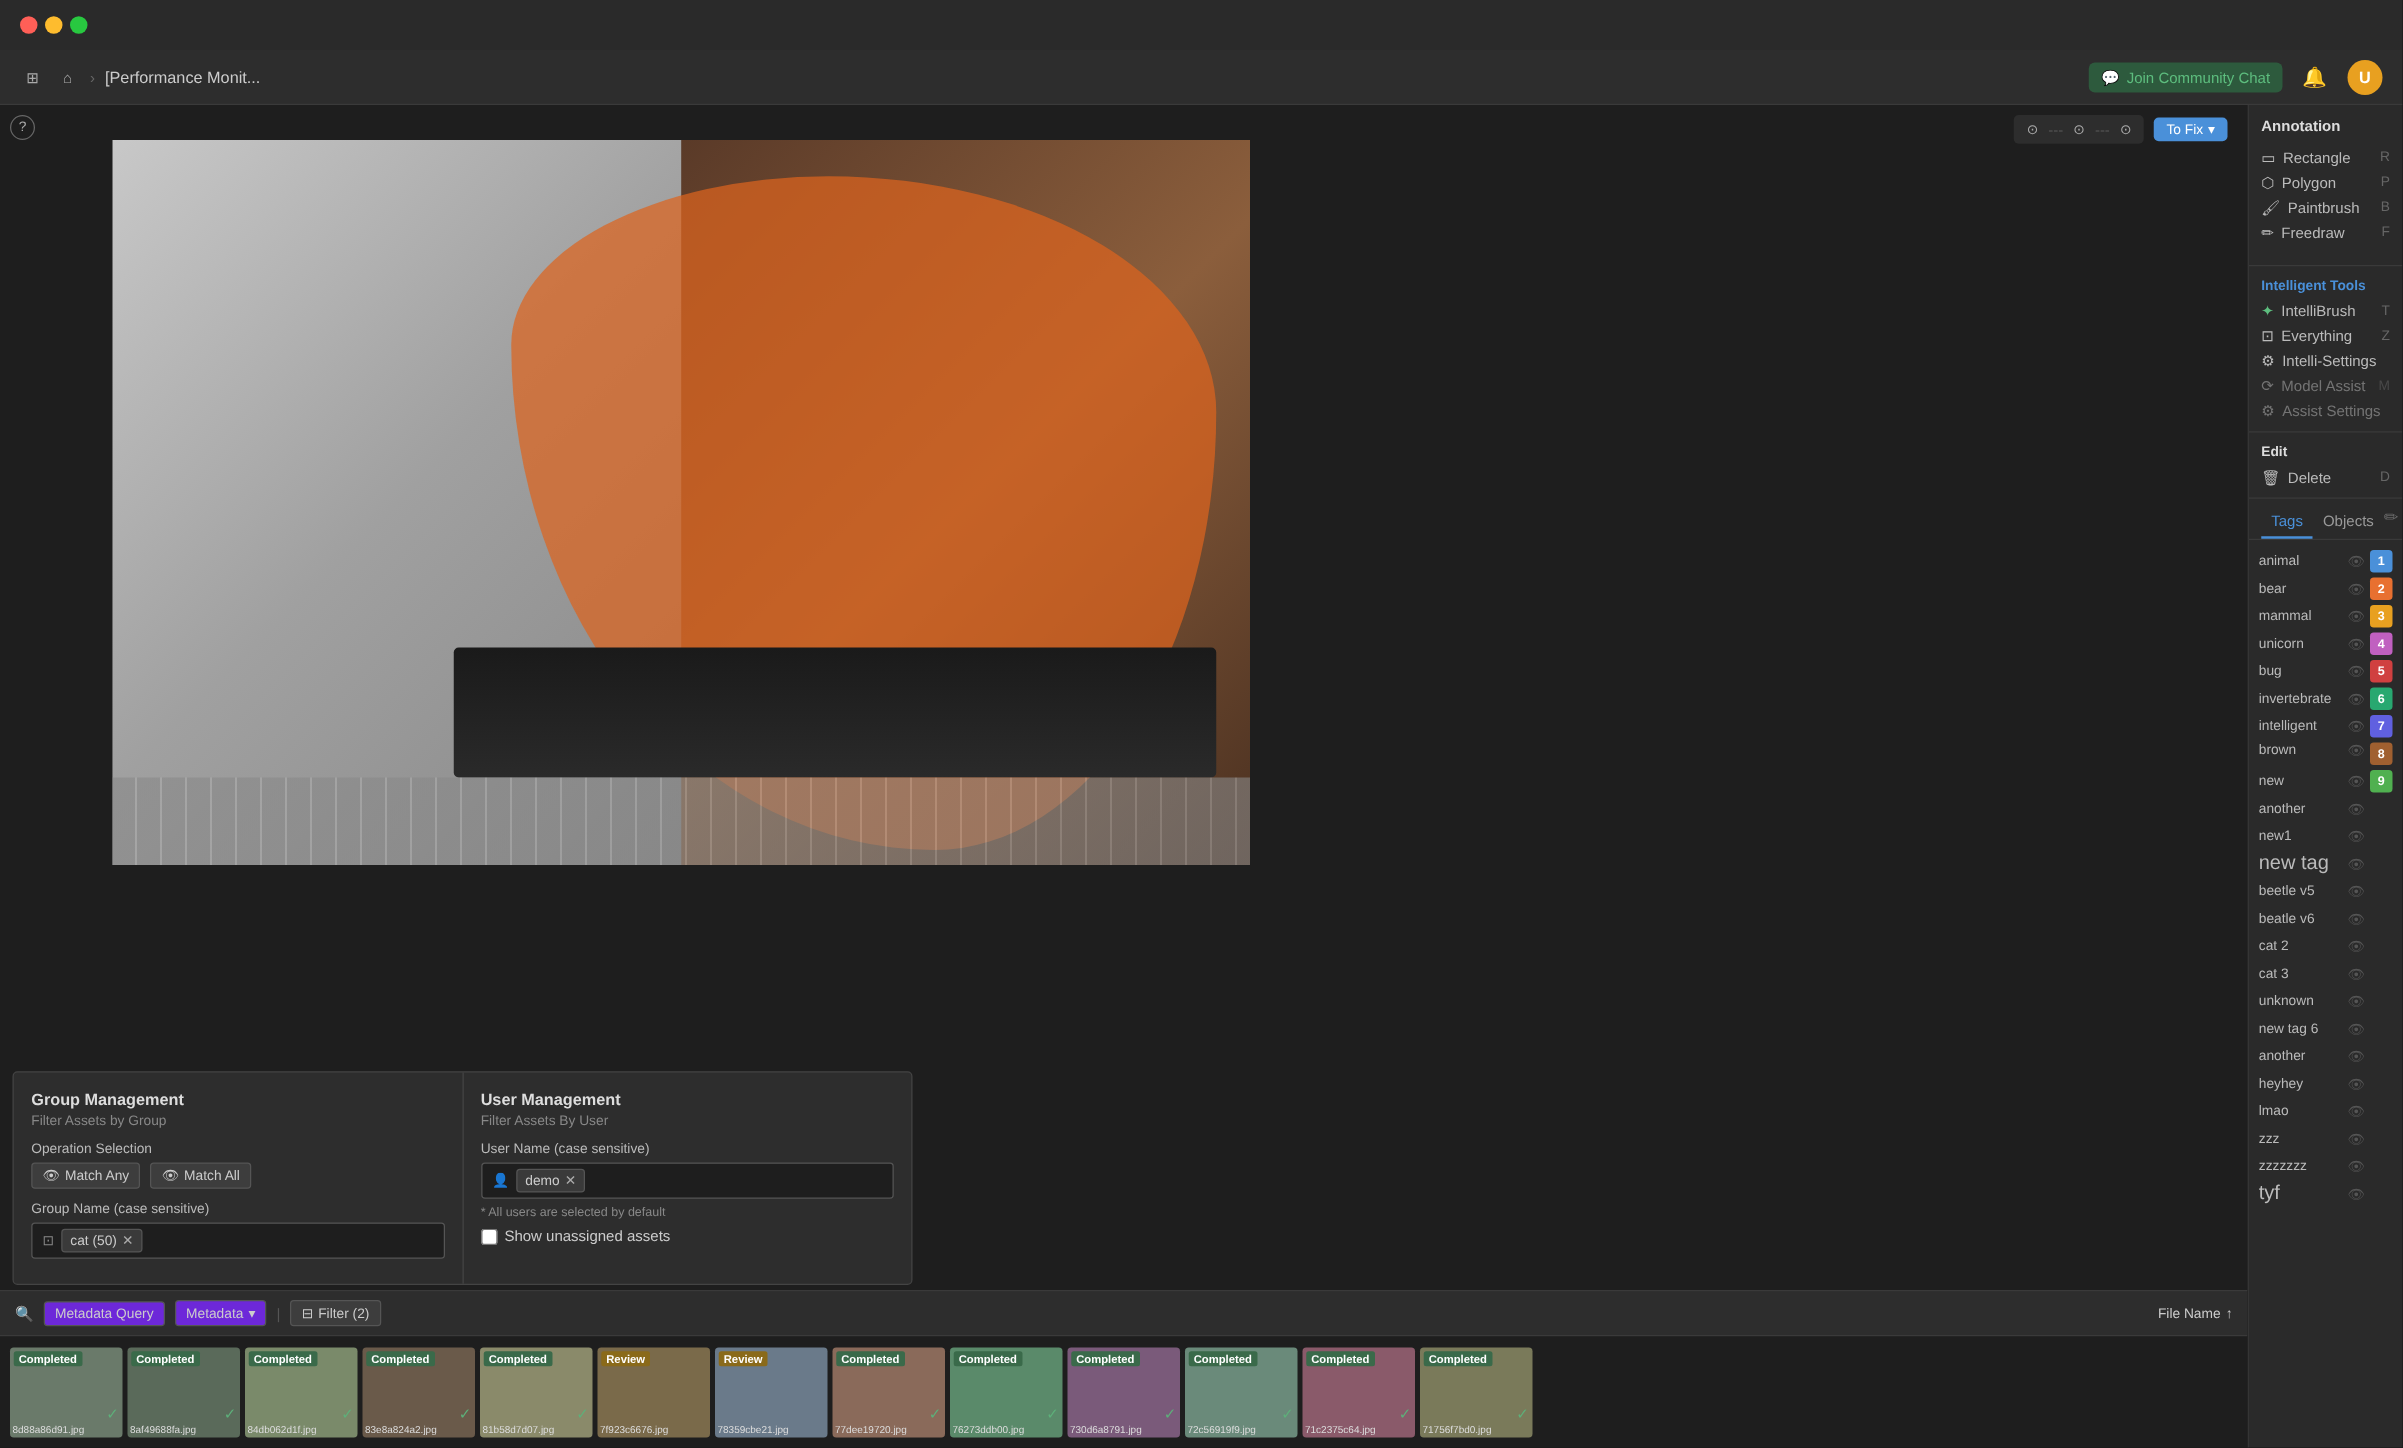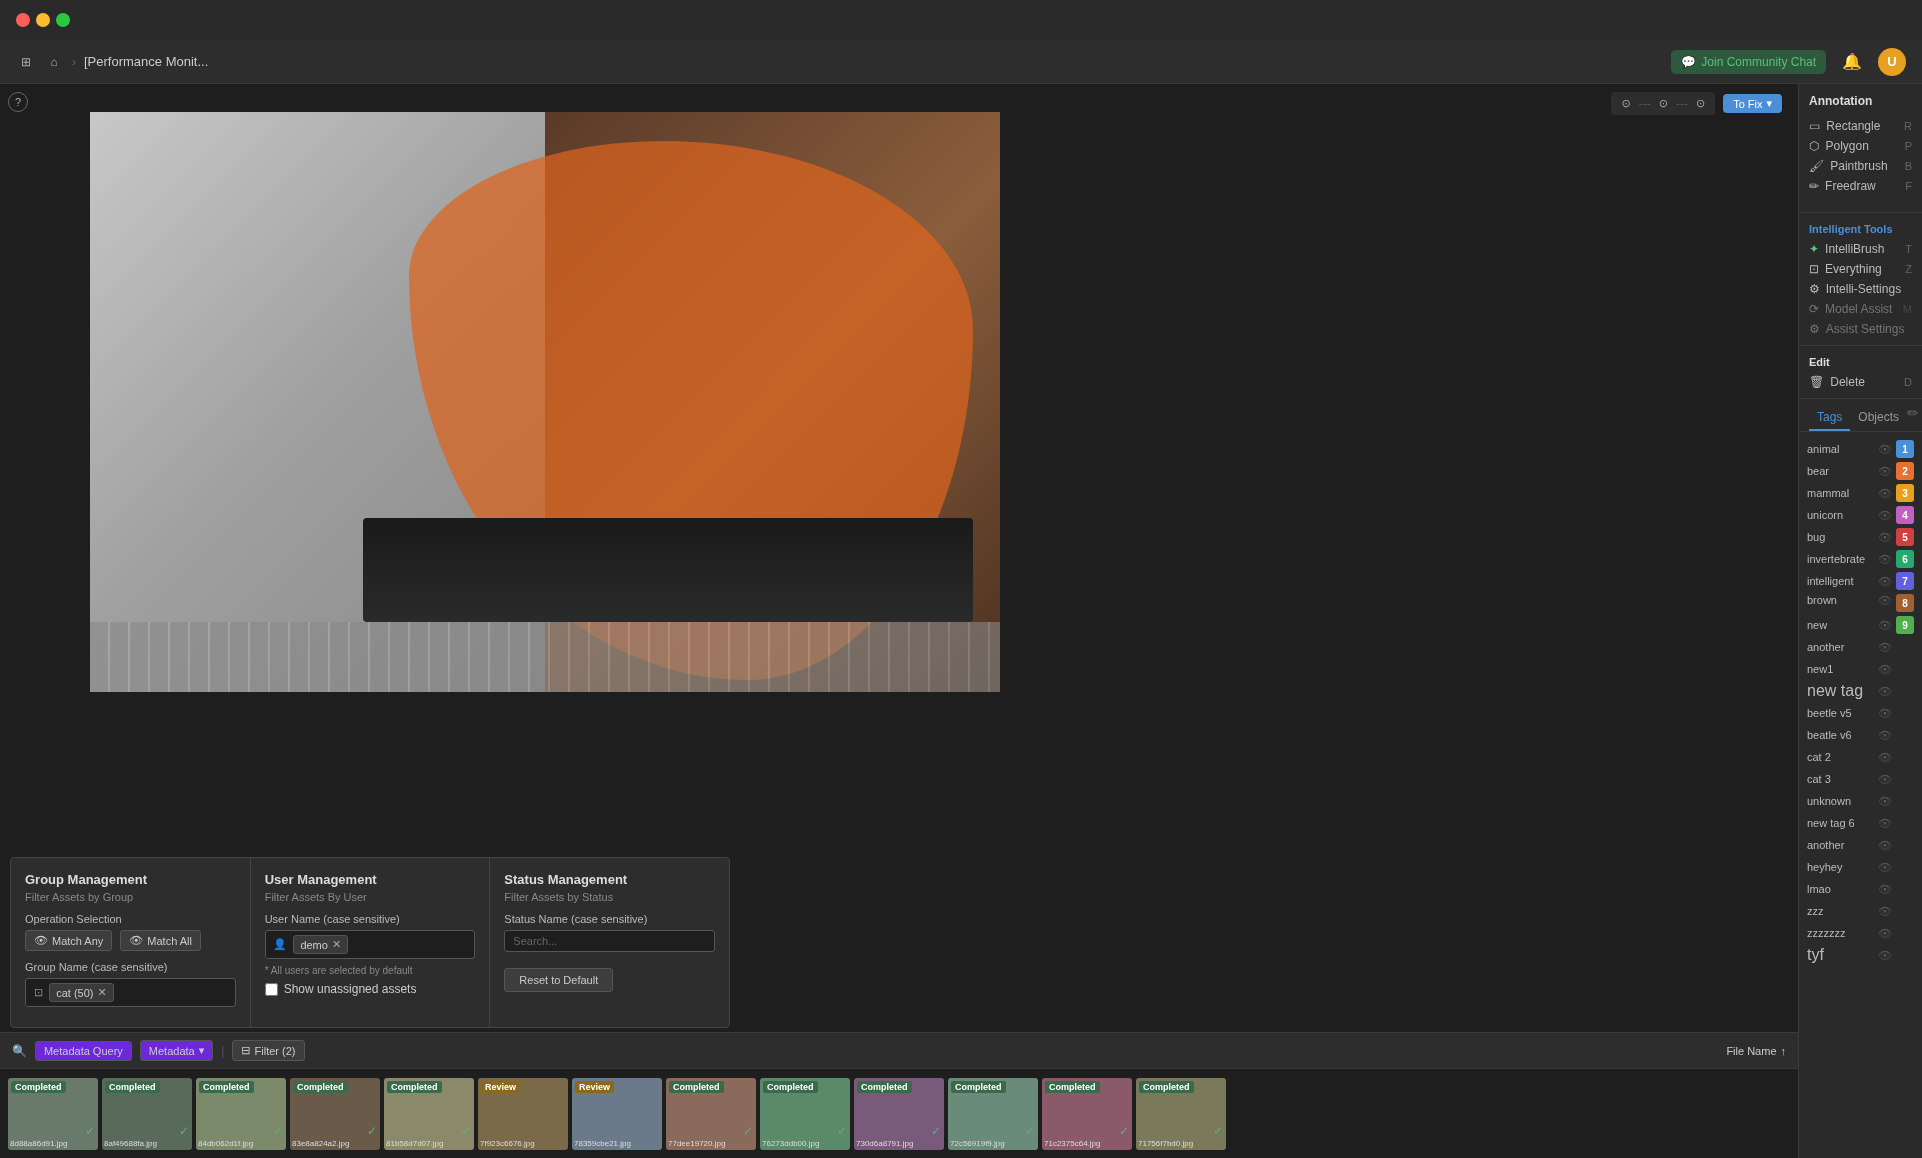--- a/index.html
+++ b/index.html
@@ -197,29 +197,20 @@
             <span style="cursor:pointer; color:#aaa;">✕</span>
           </span>
         </div>
         <div class="filter-note">* All users are selected by default</div>
         <div class="checkbox-row">
           <input type="checkbox" style="">
           <span>Show unassigned assets</span>
         </div>
       </div>
 
-      <div class="filter-panel">
-        <div class="filter-panel-title">Status Management</div>
-        <div class="filter-panel-subtitle">Filter Assets by Status</div>
-        <div class="filter-label">Status Name (case sensitive)</div>
-        <div class="filter-input-row">
-          <input type="text" class="search-input" placeholder="Search..." style="">
-        </div>
-        <button class="reset-btn" style="position:relative; bottom:auto; right:auto; margin-top:10px;">Reset to Default</button>
-      </div>
     </div>
 
     <div style="position:absolute; bottom:90px; left:0; right:0; height:36px; background:#2d2d2d; border-top:1px solid #3a3a3a; display:flex; align-items:center; justify-content:space-between; padding:0 12px;">
       <div style="display:flex; align-items:center; gap:8px;">
         <span style="color:#888;">🔍</span>
         <button class="metadata-btn">
           <span>Metadata Query</span>
         </button>
         <button class="metadata-btn">
           <span>Metadata</span>

